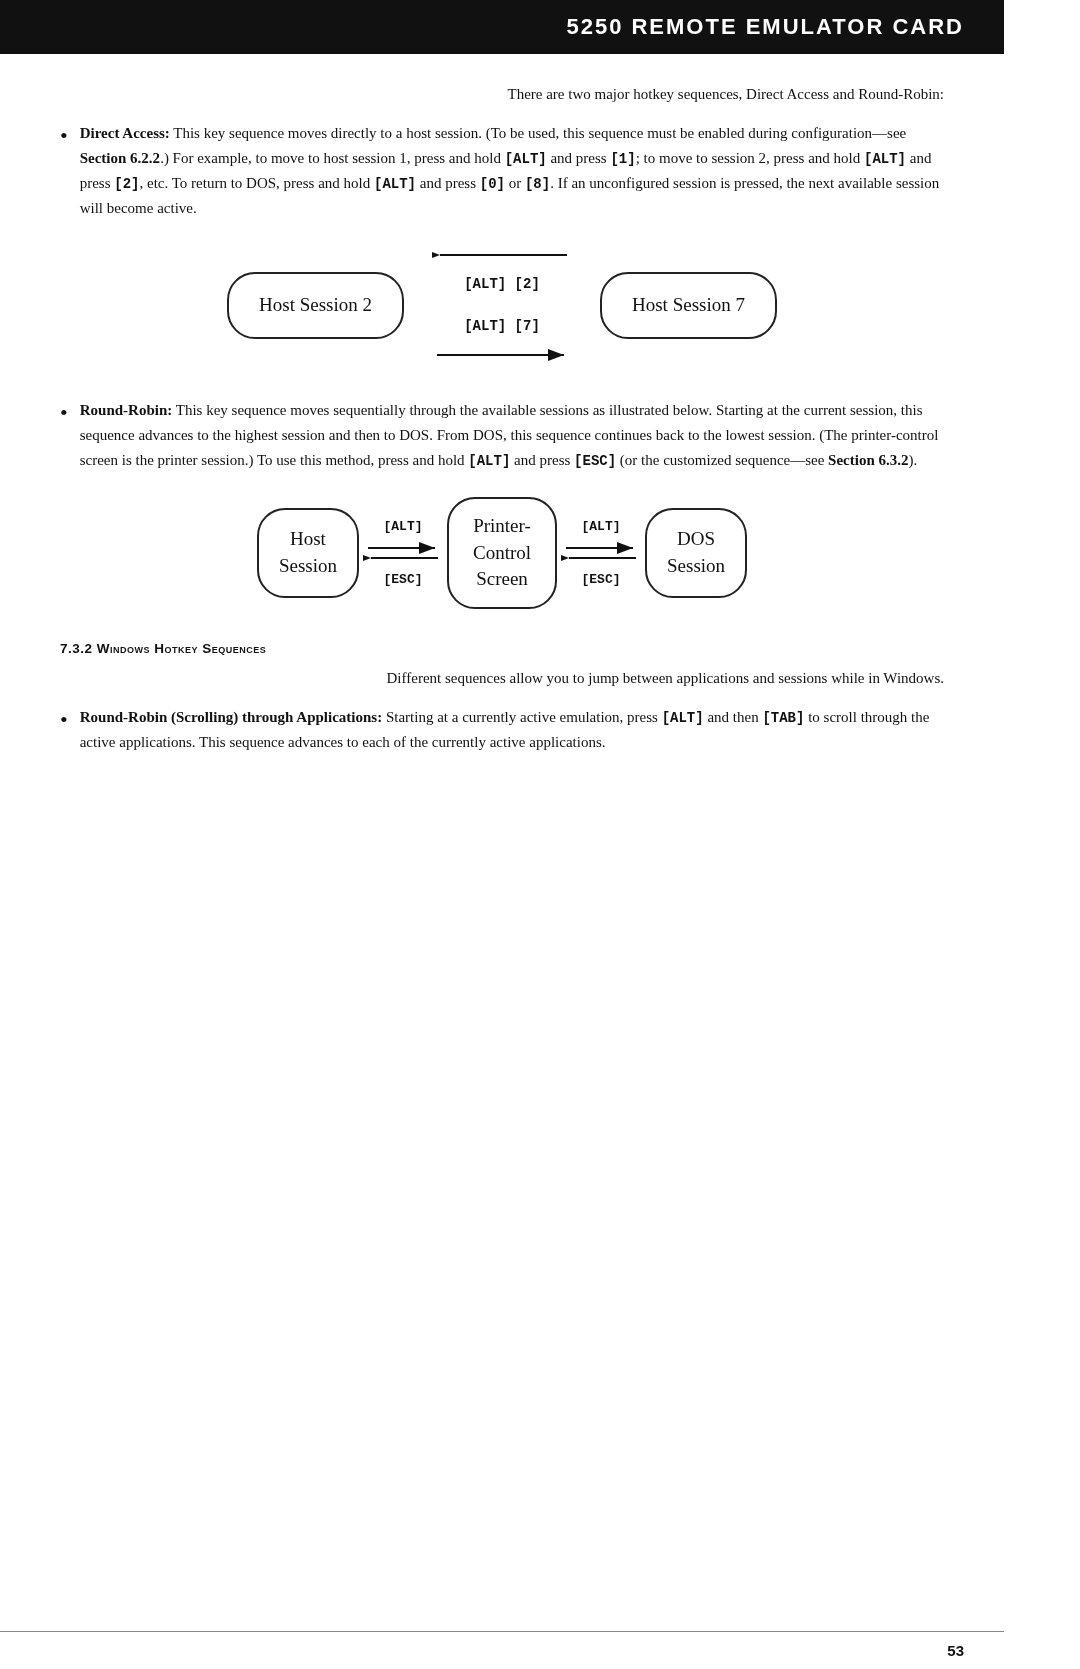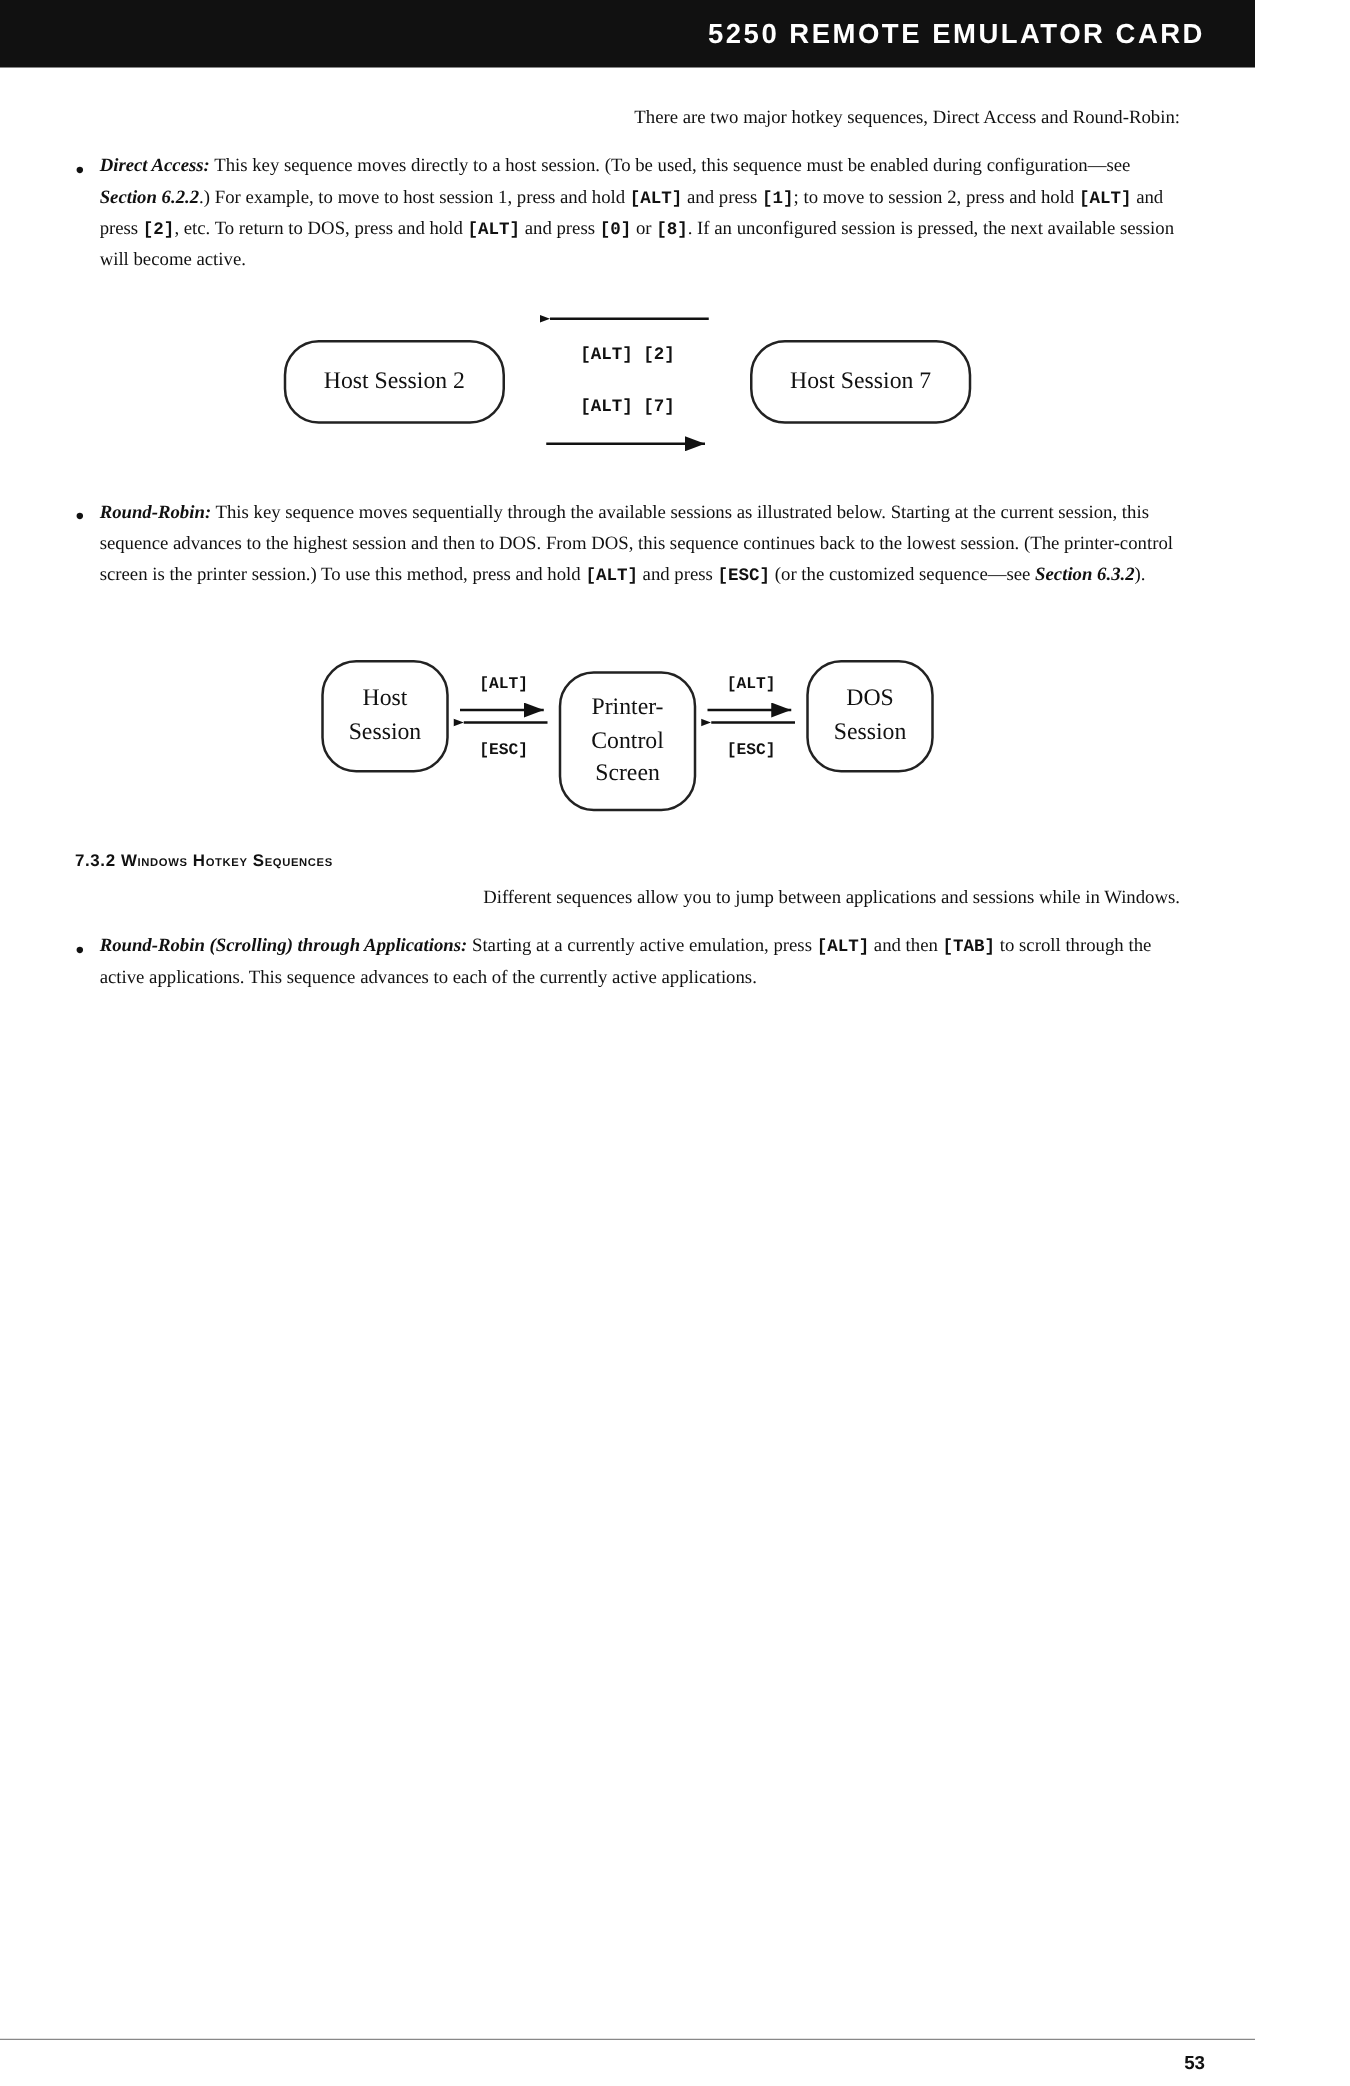--- a/index.html
+++ b/index.html
@@ -64,21 +64,21 @@
       font-size: 22px;
       margin-right: 12px;
       line-height: 1.4;
       flex-shrink: 0;
     }
 
     ul.doc-list li .li-text {
       flex: 1;
     }
 
-    .bold { font-weight: bold; font-style: italic; }
+    .bold { font-weight: bold; }
 
     code, .kbd {
       font-family: 'Courier New', monospace;
       font-weight: bold;
       font-size: 14px;
       background: none;
     }
 
     
     .diagram {
@@ -293,21 +293,21 @@
             </marker>
           </defs>
 
           <line x1="5" y1="10" x2="72" y2="10" stroke="#111" stroke-width="2" marker-end="url(#rr-arr-right)"></line>
 
           <line x1="75" y1="20" x2="8" y2="20" stroke="#111" stroke-width="2" marker-end="url(#rr-arr-left)"></line>
         </svg>
         <span style="font-family:'Courier New',monospace;font-weight:bold;font-size:13px;">[ESC]</span>
       </div>
 
-      <div class="session-box" style="min-width:110px; padding:14px 18px;margin-top:40px;">
+      <div class="session-box" style="min-width:110px; padding:14px 18px;">
         <span>Printer-<br>Control<br>Screen</span>
       </div>
 
       <div class="rr-arrow" style="margin: 0 4px;">
         <span style="font-family:'Courier New',monospace;font-weight:bold;font-size:13px;">[ALT]</span>
         <svg width="80" height="30">
           <defs>
             <marker id="rr-arr-right2" markerWidth="8" markerHeight="6" refX="8" refY="3" orient="auto">
               <polygon points="0 0, 8 3, 0 6" fill="#111"></polygon>
             </marker>

